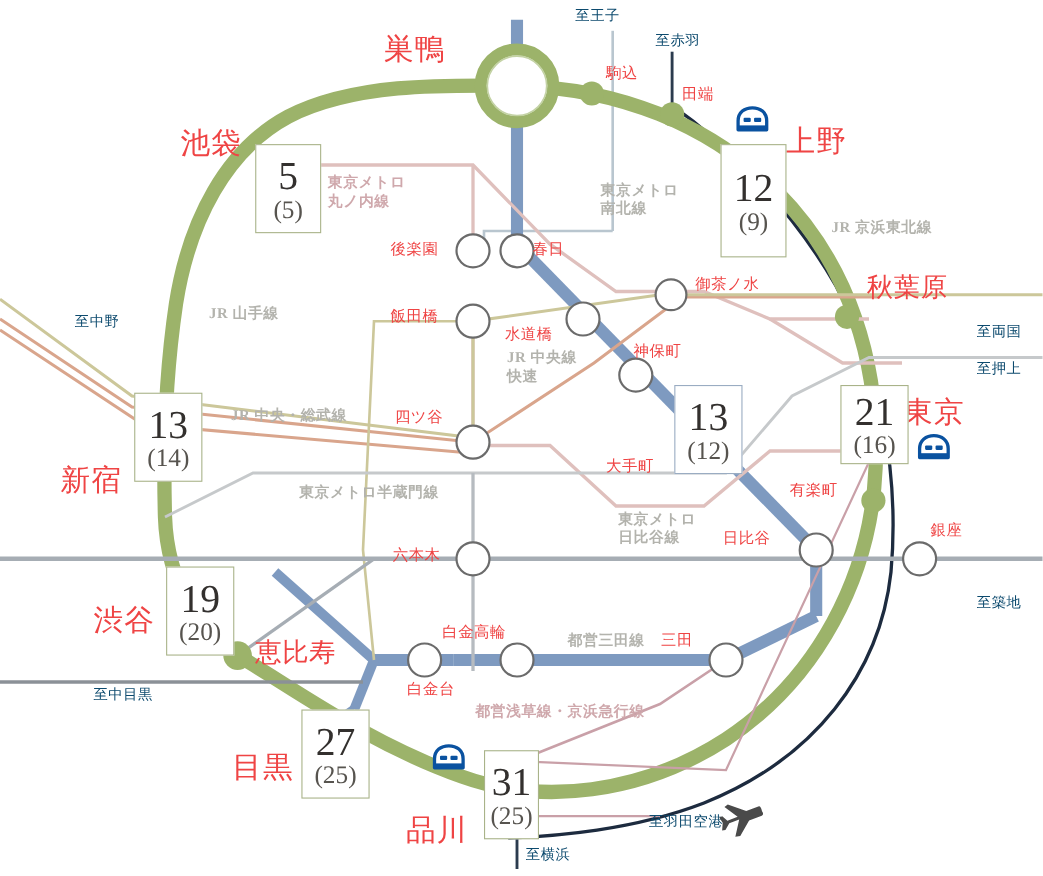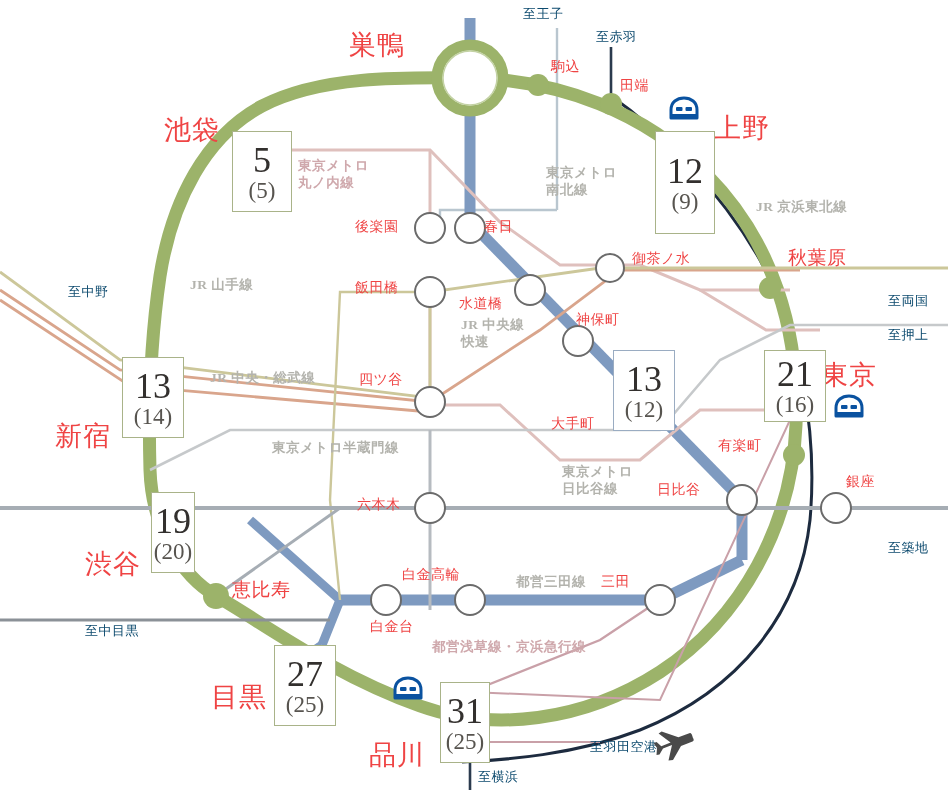--- a/index.html
+++ b/index.html
@@ -2,21 +2,21 @@
 <html><head>
 <meta charset="utf-8">
 <style>
   html,body{margin:0;padding:0;background:#ffffff;}
   body{font-family:"Liberation Serif","DejaVu Serif",serif;}
   #map-root{position:relative;width:948px;height:796px;background:#fff;overflow:hidden;}
   svg#map-svg{position:absolute;left:0;top:0;width:948px;height:796px;}
 
   .lbl{position:absolute;white-space:nowrap;color:#ef4444;}
   .sta-major{font-size:27px;letter-spacing:1px;}
-  .sta-mid{font-size:19px;letter-spacing:0.5px;}
+  .sta-mid{font-size:24px;letter-spacing:0.5px;}
   .sta-small{font-size:14px;letter-spacing:0.5px;}
   .line-lbl{position:absolute;white-space:nowrap;color:#b3b3ad;font-size:13.5px;letter-spacing:0.5px;line-height:1.25;font-weight:bold;}
   .line-lbl.pink{color:#cfa8ac;}
   .dest-lbl{position:absolute;white-space:nowrap;color:#0c4a6e;font-size:13px;letter-spacing:0.5px;}
 
   .timebox{position:absolute;box-sizing:border-box;background:#fff;border:1.5px solid #a9b389;
            display:flex;flex-direction:column;align-items:center;justify-content:center;line-height:1;}
   .timebox.blue{border-color:#9aacc2;}
   .timebox .big{font-size:36px;color:#33302e;letter-spacing:0px;}
   .timebox .sub{font-size:23px;color:#57544f;margin-top:1px;}
@@ -185,21 +185,21 @@
     <span class="sub">(14)</span>
   </div>
   <div class="timebox blue" style="left:613px;top:350px;width:62px;height:81px">
     <span class="big">13</span>
     <span class="sub">(12)</span>
   </div>
   <div class="timebox" style="left:764px;top:350px;width:62px;height:72px">
     <span class="big">21</span>
     <span class="sub">(16)</span>
   </div>
-  <div class="timebox" style="left:151px;top:492px;width:44px;height:81px">
+  <div class="timebox" style="left:151px;top:515px;width:62px;height:81px">
     <span class="big">19</span>
     <span class="sub">(20)</span>
   </div>
   <div class="timebox" style="left:274px;top:645px;width:62px;height:81px">
     <span class="big">27</span>
     <span class="sub">(25)</span>
   </div>
   <div class="timebox" style="left:440px;top:682px;width:50px;height:81px">
     <span class="big">31</span>
     <span class="sub">(25)</span>

